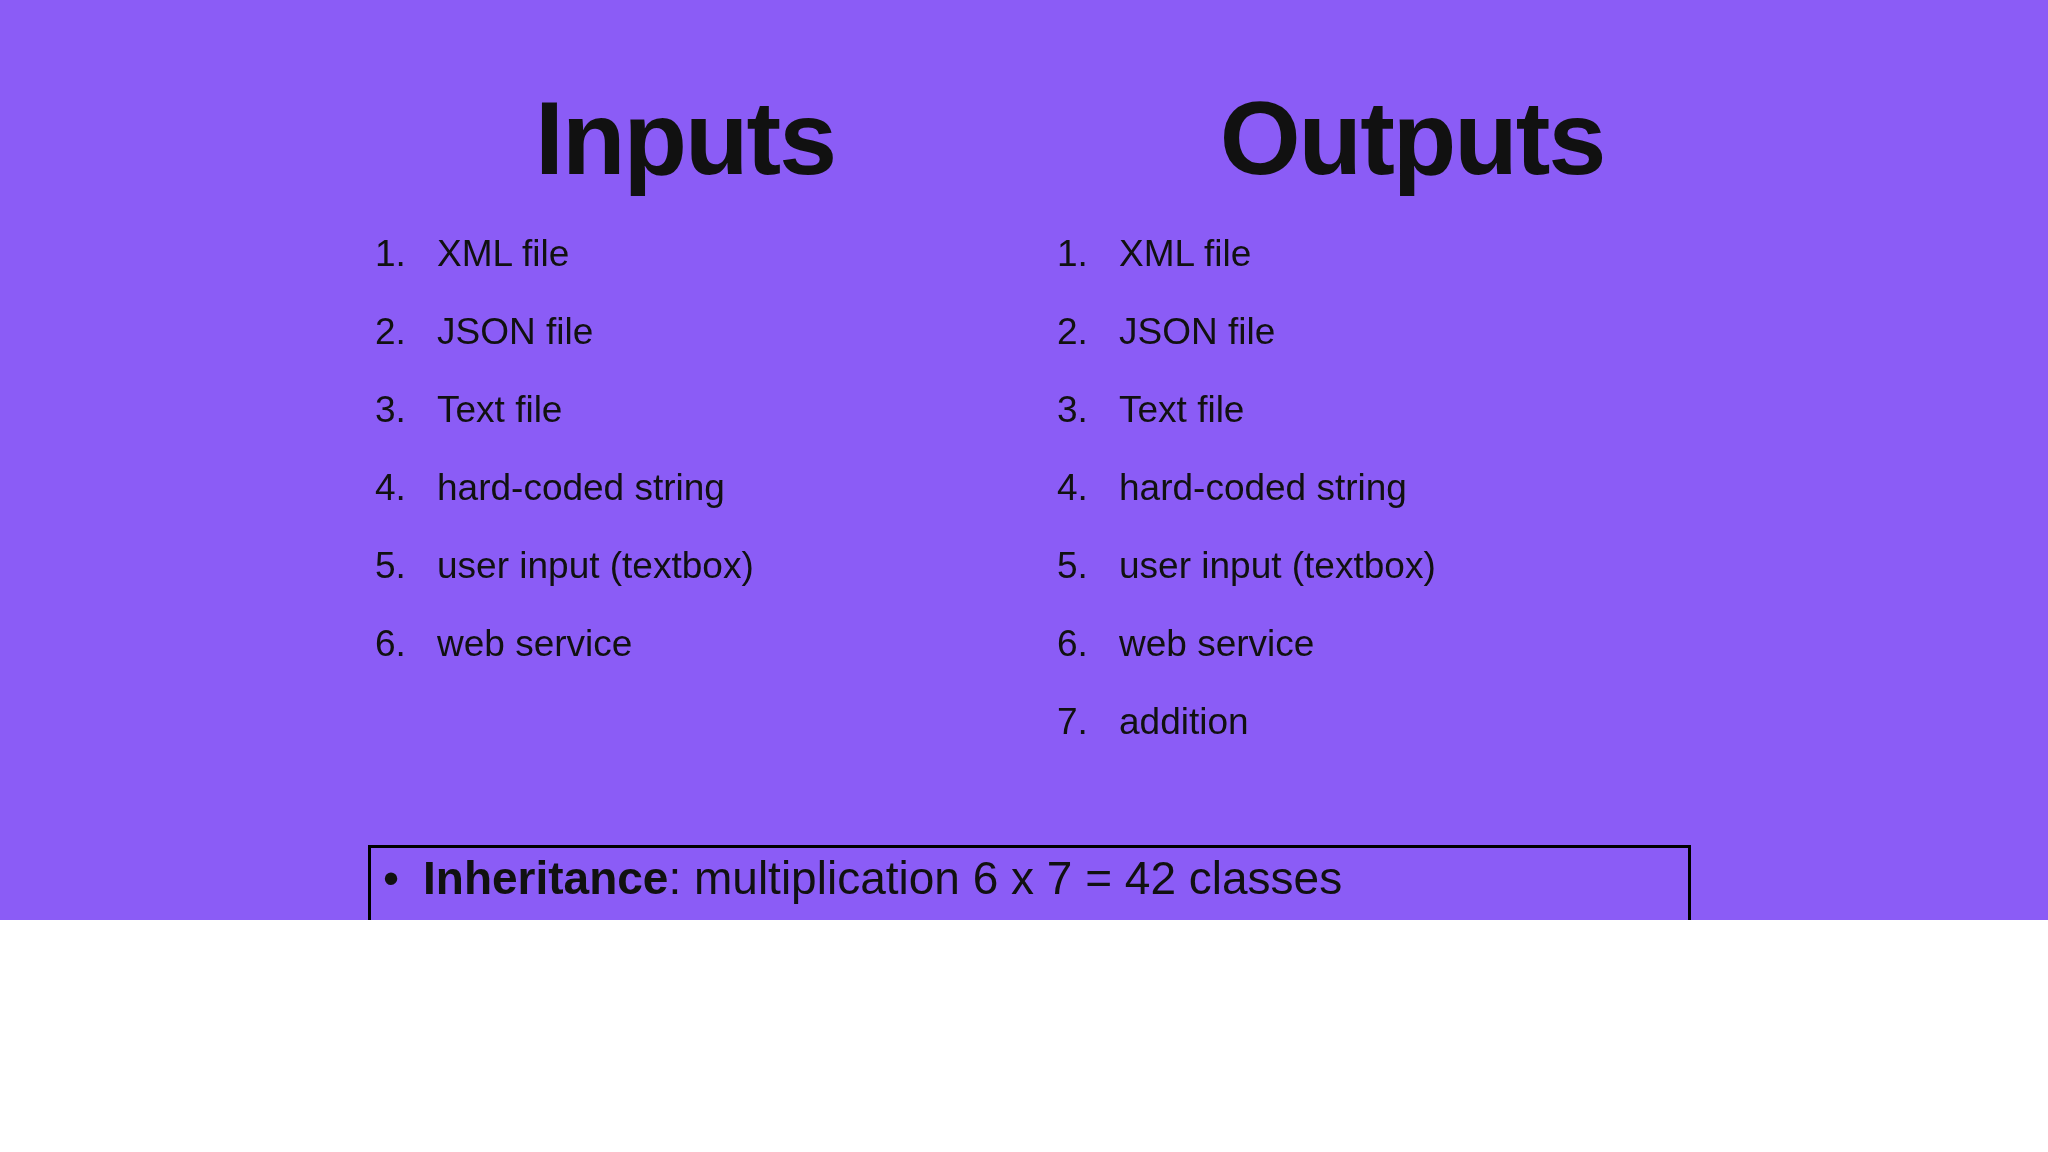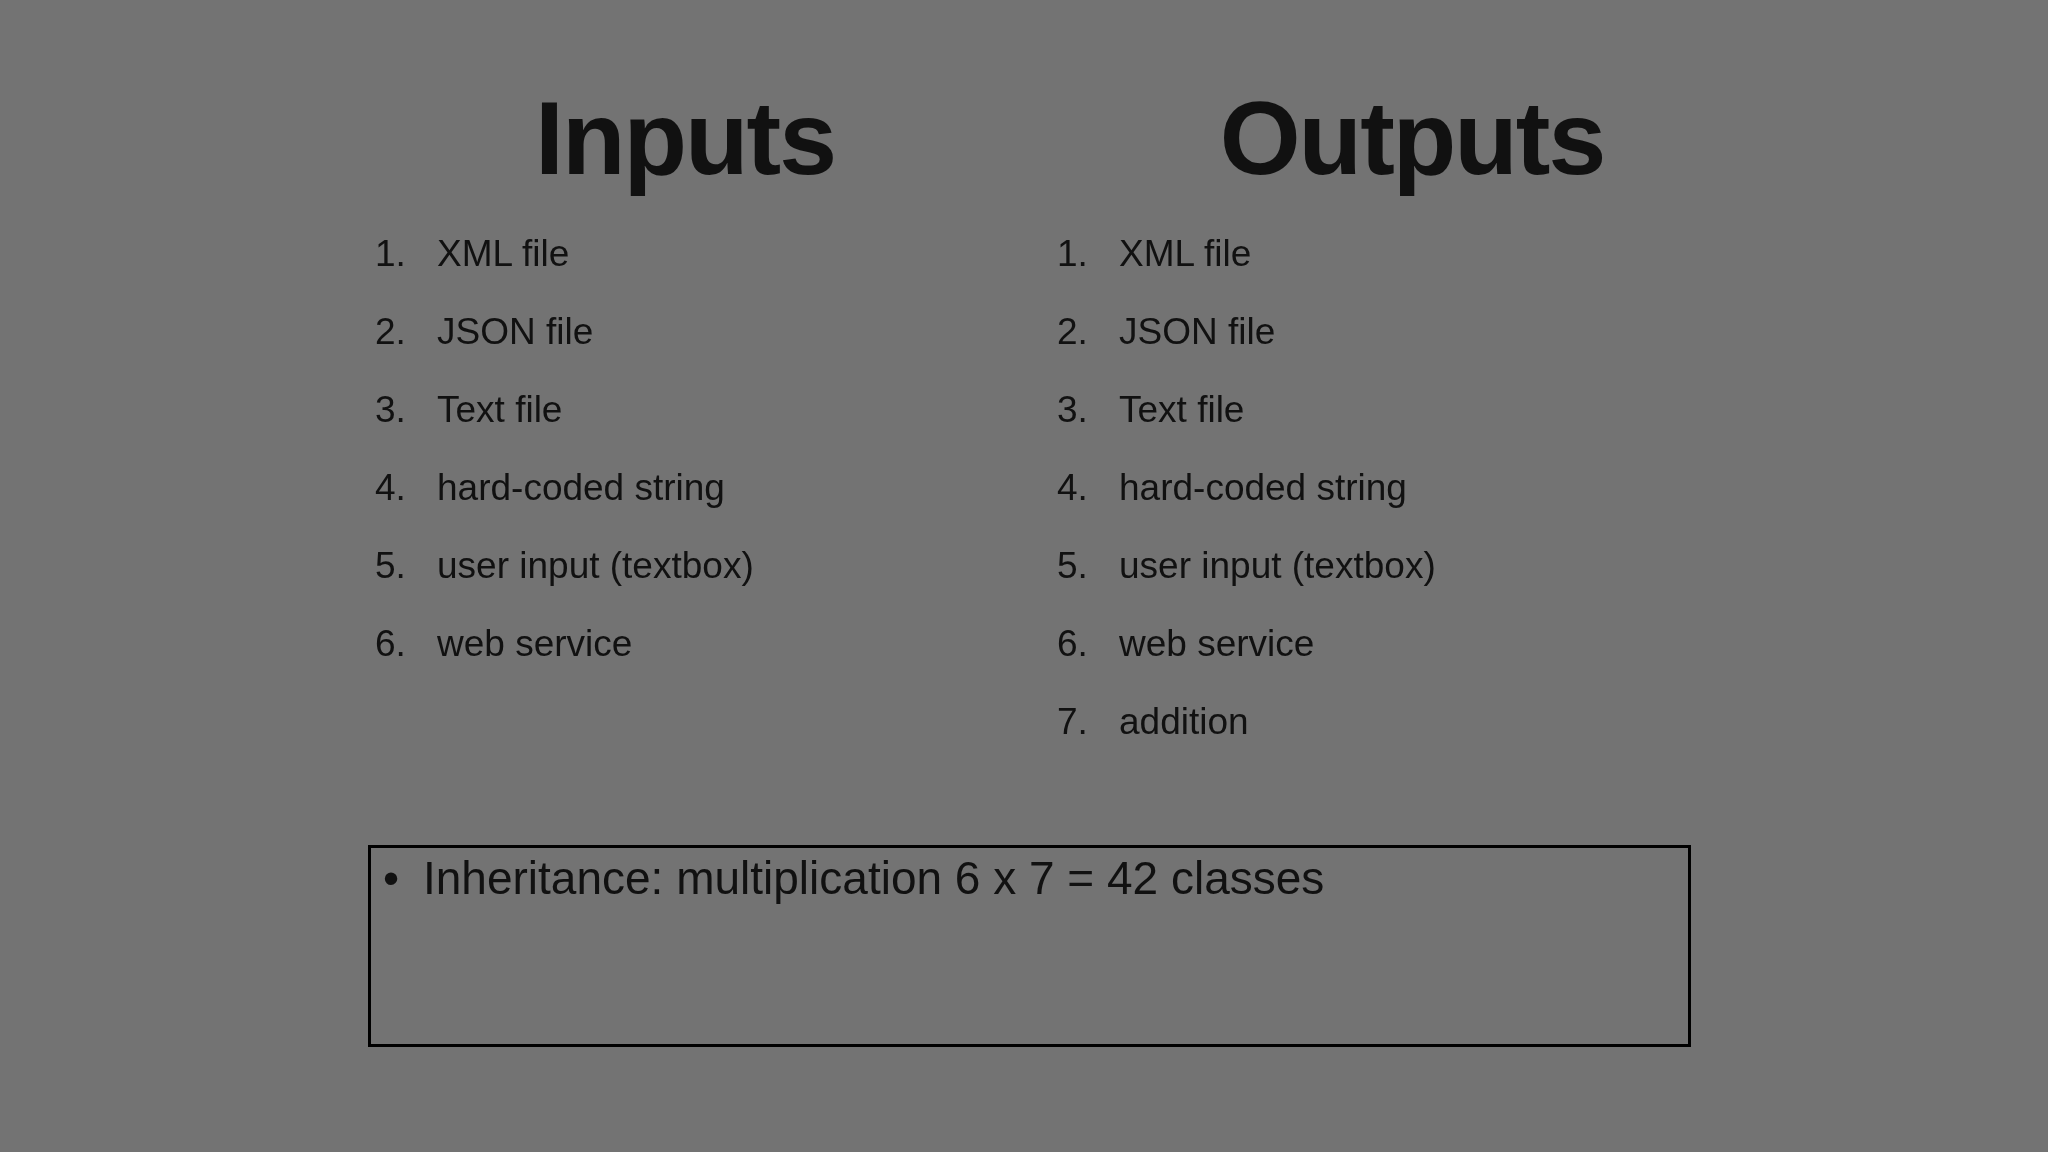--- a/index.html
+++ b/index.html
@@ -1,19 +1,19 @@
 <!DOCTYPE html>
 <html><head>
 <meta charset="utf-8">
 <style>
   html,body{margin:0;padding:0;background:#ffffff;}
   .slide{
     position:relative;
-    width:2048px;height:1152px;
-    background:#737373;
+    width:2048px;height:920px;
+    background:#8b5cf6;
     color:#111111;
     font-family:"Liberation Sans",sans-serif;
     overflow:hidden;
   }
   .slide-title{
     position:absolute;
     top:86px;
     font-size:104px;
     font-weight:600;
     letter-spacing:-2px;
@@ -55,21 +55,21 @@
   .bullet-line{
     line-height:46px;
     white-space:nowrap;
   }
   .bullet-line + .bullet-line{margin-top:54px;}
   .bullet{
     display:inline-block;
     width:40px;
   }
   .bullet::before{content:"\2022";}
-  .term{font-weight:400;}
+  .term{font-weight:700;}
 </style>
 </head>
 <body>
 
 <div class="slide">
 
   <div class="slide-title" id="title-inputs">Inputs</div>
 
   <div class="slide-title" id="title-outputs">Outputs</div>
 

